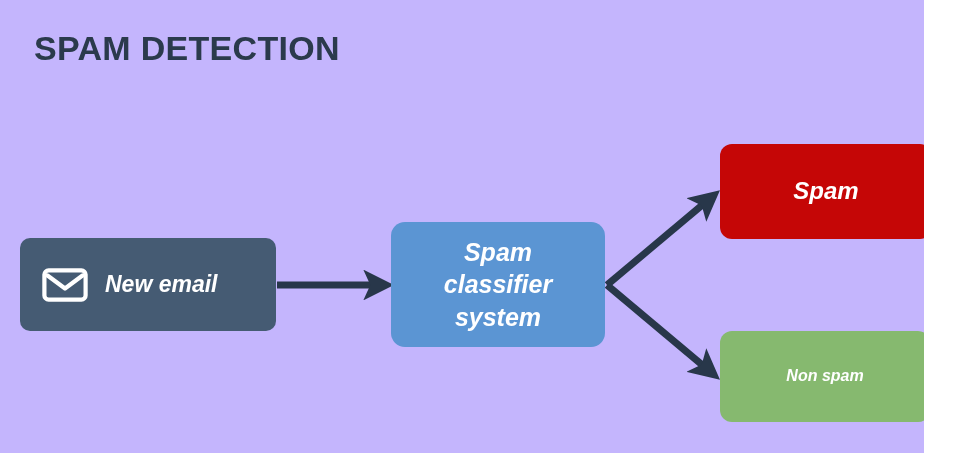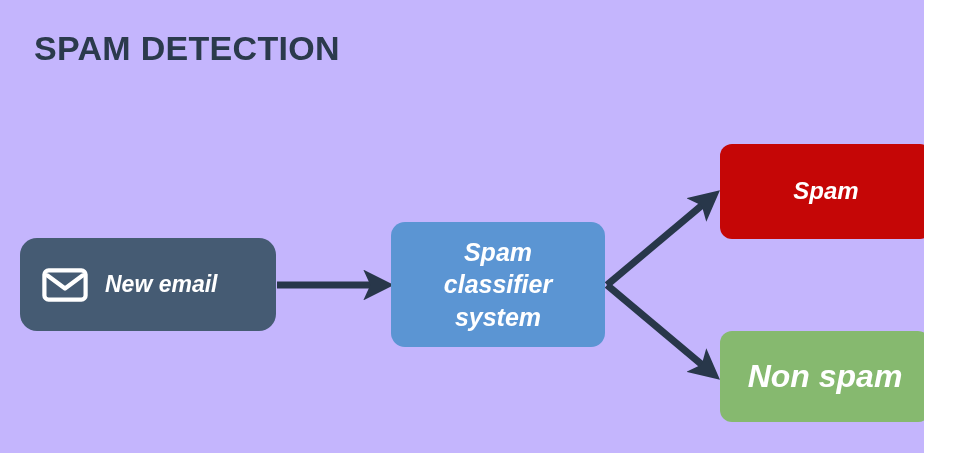--- a/index.html
+++ b/index.html
@@ -43,21 +43,21 @@
     border-radius: 12px;
     font-style: italic;
   }
   
   #node-new-email {
     left: 20px;
     top: 238px;
     width: 256px;
     height: 93px;
     background: #455b73;
-    border-radius: 17px;
+    border-radius: 10px;
     justify-content: flex-start;
     padding-left: 22px;
     gap: 17px;
   }
   #node-new-email .label {
     font-size: 23px;
     font-weight: bold;
   }
   .env-icon {
     flex: 0 0 auto;
@@ -90,21 +90,21 @@
     font-weight: bold;
   }
   
   #node-non-spam {
     left: 720px;
     top: 331px;
     width: 210px;
     height: 91px;
     background: #86b96f;
     border-radius: 12px;
-    font-size: 32px;
+    font-size: 16px;
     font-weight: bold;
   }
   #arrows {
     position: absolute;
     left: 0;
     top: 0;
     width: 972px;
     height: 453px;
     pointer-events: none;
   }

